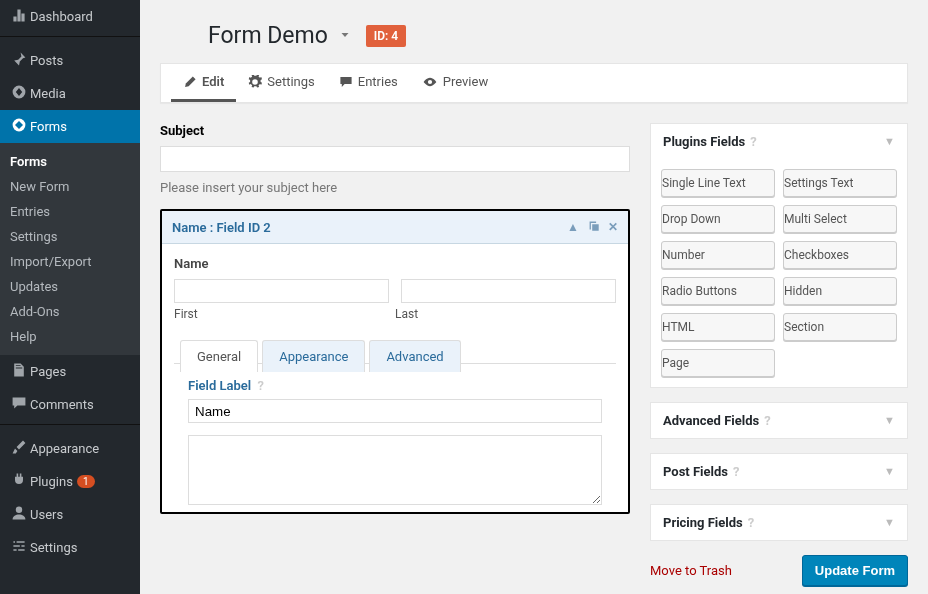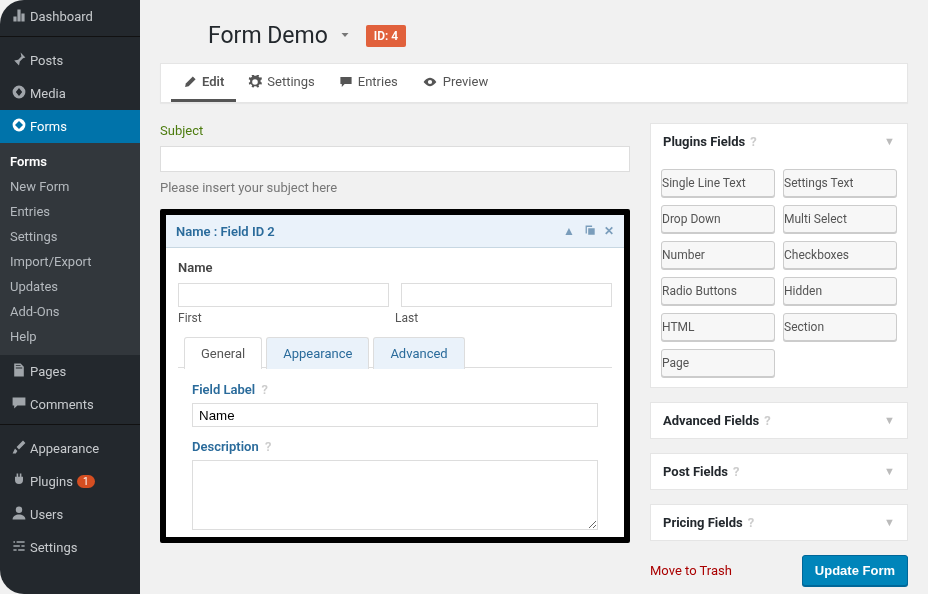--- a/index.html
+++ b/index.html
@@ -1,17 +1,17 @@
 <!DOCTYPE html>
 <html><head>
 <meta charset="utf-8">
 <style>
   * { box-sizing: border-box; margin: 0; padding: 0; }
   body { font-family: -apple-system, BlinkMacSystemFont, "Segoe UI", Roboto, sans-serif; font-size: 13px; color: #444; background: #f1f1f1; }
-  .wrap { display: flex; width: 928px; height: 594px; overflow: hidden; border-radius: 24px; }
+  .wrap { display: flex; width: 928px; height: 594px; overflow: hidden; }
   .sidebar { width: 140px; background: #23282d; color: #eee; font-size: 13px; display: flex; flex-direction: column; }
   .sidebar .item { display: flex; align-items: center; padding: 7px 8px 7px 8px; color: #c8cbce; cursor: pointer; position: relative; }
   .sidebar .item .icon { width: 22px; text-align: center; color: #a0a5aa; font-size: 14px; }
   .sidebar .item.active { background: #0073aa; color: #fff; }
   .sidebar .item.active .icon { color: #fff; }
   .sidebar .item.active::after { content: ""; position: absolute; right: -8px; top: 50%; margin-top: -8px; border: 8px solid transparent; border-right-color: #f1f1f1; }
   .sidebar .sub { background: #32373c; padding: 6px 0; }
   .sidebar .sub .subitem { padding: 5px 10px; color: #b4b9be; cursor: pointer; font-size: 13px; }
   .sidebar .sub .subitem.cur { color: #fff; font-weight: 600; }
   .sidebar .sep { height: 5px; border-top: 1px solid #111; background: #23282d; margin: 3px 0; }
@@ -21,35 +21,35 @@
   .header h1 { font-size: 23px; font-weight: 400; color: #23282d; margin-right: 10px; }
   .chev { font-size: 18px; color: #777; margin-right: 14px; cursor: pointer; }
   .idbadge { background: #e1613c; color: #fff; padding: 4px 8px; font-size: 12px; font-weight: 600; border-radius: 2px; }
   .tabbar { background: #fff; border: 1px solid #e5e5e5; display: flex; padding: 0 10px; box-shadow: 0 1px 1px rgba(0,0,0,0.04); }
   .tabbar .tab { display: flex; align-items: center; padding: 10px 12px; color: #555; font-size: 13px; cursor: pointer; border-bottom: 3px solid transparent; }
   .tabbar .tab.active { font-weight: 600; border-bottom-color: #555; }
   .tabbar .tab svg, .tabbar .tab .ticon { margin-right: 5px; color: #555; fill: #555; }
   .cols { display: flex; margin-top: 20px; gap: 20px; }
   .left { flex: 1; }
   .right { width: 258px; }
-  .lbl { font-weight: 400; color: #4d7c0f; margin-bottom: 8px; display: block; }
+  .lbl { font-weight: 700; color: #000000; margin-bottom: 8px; display: block; }
   .tinput { width: 100%; height: 26px; border: 1px solid #ddd; background: #fff; padding: 2px 6px; }
   .hint { color: #777; font-size: 13px; margin: 8px 0 14px 0; }
-  .fieldbox { border: 6px solid #000000; background: #eaf2fa; border-radius: 2px; }
+  .fieldbox { border: 2px solid #000000; background: #eaf2fa; border-radius: 2px; }
   .fieldbox .head { display: flex; align-items: center; padding: 8px 10px; border-bottom: 1px solid #c7d7e2; color: #2a6b9b; font-weight: 600; font-size: 13px; }
   .fieldbox .head .spacer { flex: 1; }
   .fieldbox .head .hicon { color: #7a9dbb; margin-left: 8px; cursor: pointer; font-size: 12px; }
   .fieldbox .body { background: #fff; padding: 12px 12px 4px 12px; }
   .fieldbox .body .innerlbl { font-weight: 600; margin-bottom: 8px; }
   .twoin { display: flex; gap: 12px; margin-bottom: 4px; }
   .twoin input { flex: 1; height: 24px; border: 1px solid #ddd; padding: 2px 6px; }
   .sublabels { display: flex; font-size: 12px; color: #555; margin-bottom: 10px; }
   .sublabels span { flex: 1; }
   .innertabs { display: flex; border-bottom: 1px solid #ddd; background: #fff; padding: 0 6px; }
-  .innertabs .itab { padding: 8px 16px; border: 1px solid #ddd; border-bottom: none; background: #eaf2fa; color: #2a6b9b; margin-right: 4px; border-radius: 3px 3px 0 0; cursor: pointer; font-size: 13px; position: relative; top: 2px; }
+  .innertabs .itab { padding: 8px 16px; border: 1px solid #ddd; border-bottom: none; background: #eaf2fa; color: #2a6b9b; margin-right: 4px; border-radius: 3px 3px 0 0; cursor: pointer; font-size: 13px; position: relative; top: 9px; }
   .innertabs .itab.active { background: #fff; color: #555; }
   .fieldcontent { padding: 14px 14px 0 14px; }
   .fieldcontent .flabel { color: #2a6b9b; font-weight: 600; margin-bottom: 6px; font-size: 13px; }
   .fieldcontent .flabel .q { color: #ccc; margin-left: 3px; }
   .fieldcontent input.full { width: 100%; height: 24px; border: 1px solid #ddd; padding: 2px 6px; margin-bottom: 12px; }
   .fieldcontent textarea { width: 100%; height: 70px; border: 1px solid #ddd; resize: both; }
   .panel { background: #fff; border: 1px solid #e5e5e5; margin-bottom: 14px; }
   .panel .phead { padding: 10px 12px; font-weight: 700; color: #23282d; display: flex; align-items: center; cursor: pointer; }
   .panel .phead .q { color: #ccc; margin-left: 5px; }
   .panel .phead .spacer { flex: 1; }
@@ -234,24 +234,20 @@
               <div class="itab active">General</div>
               <div class="itab">Appearance</div>
               <div class="itab">Advanced</div>
             </div>
             <div class="fieldcontent">
               <div class="flabel">
                 <span>Field Label</span>
                 <span class="q">?</span>
               </div>
               <input class="full" value="Name" style="">
-              <div class="flabel">
-                <span>Description</span>
-                <span class="q">?</span>
-              </div>
               <textarea style=""></textarea>
             </div>
           </div>
         </div>
       </div>
 
       <div class="right">
         <div class="panel">
           <div class="phead">
             <span>Plugins Fields</span>

